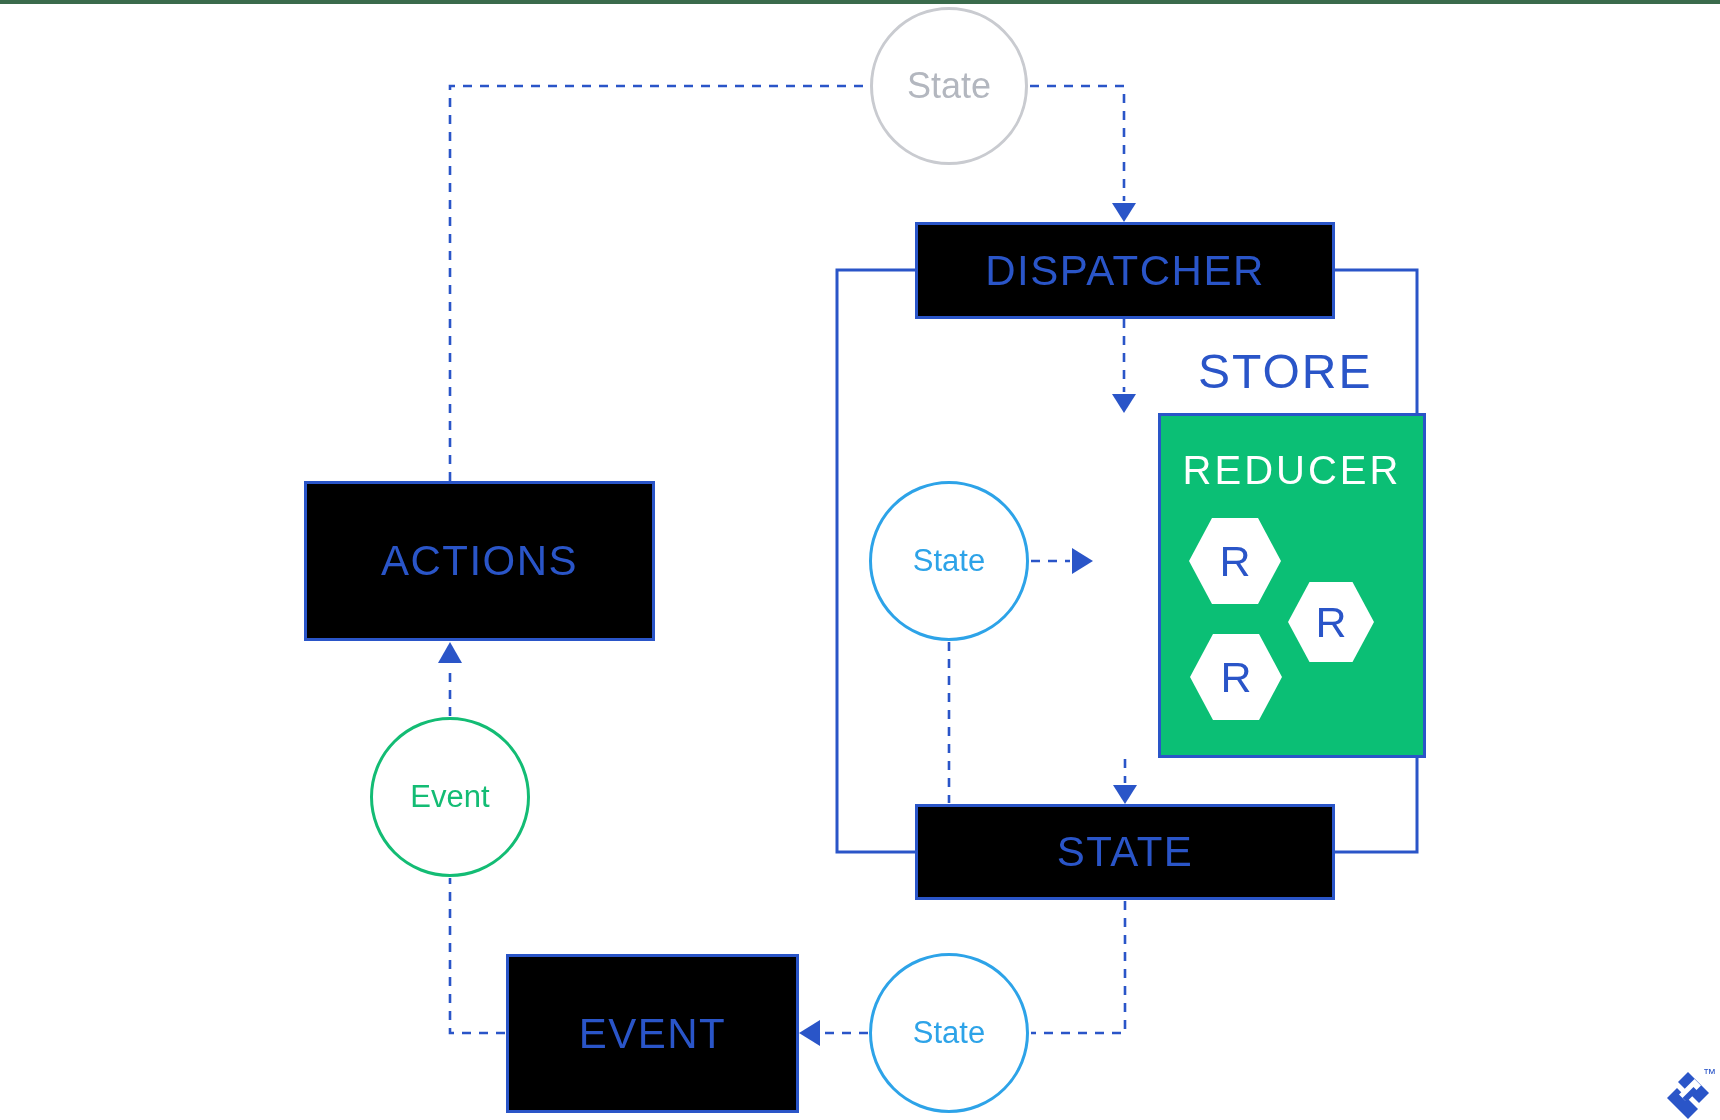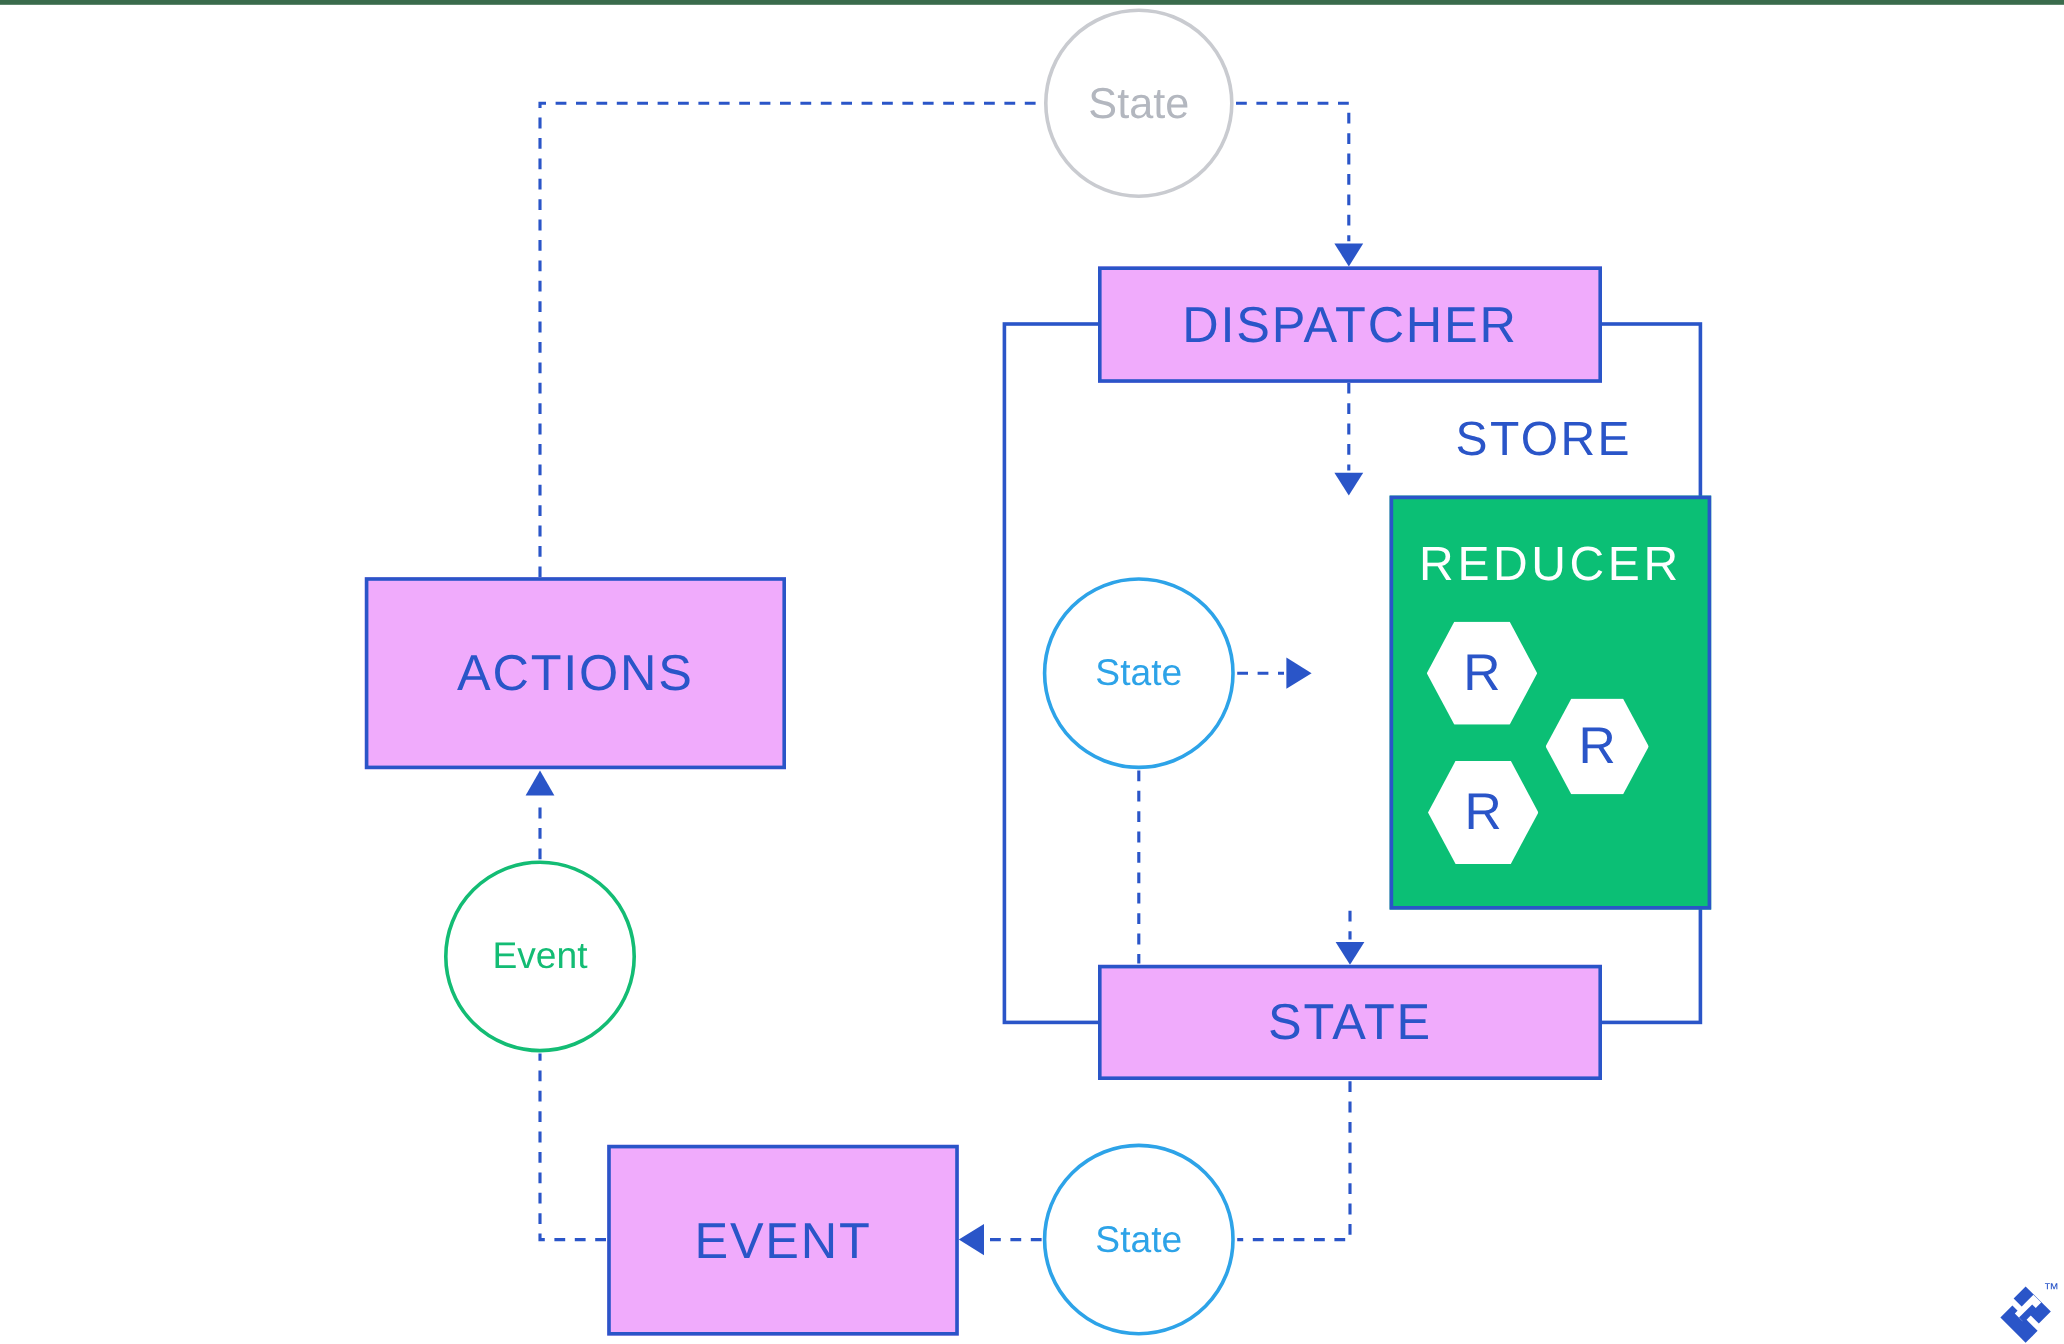--- a/index.html
+++ b/index.html
@@ -12,36 +12,36 @@
     --topbar:#3a6b4c;
   }
   html,body{margin:0;padding:0;}
   body{
     width:1720px;height:1120px;position:relative;overflow:hidden;
     background:#ffffff;font-family:"Liberation Sans", sans-serif;
   }
   .topbar{position:absolute;left:0;top:0;width:1720px;height:4px;background:var(--topbar);z-index:3;}
   svg.wires{position:absolute;left:0;top:0;z-index:0;}
   .box{
-    position:absolute;background:#f0abfc;border:3px solid var(--blue);
+    position:absolute;background:#000000;border:3px solid var(--blue);
     display:flex;align-items:center;justify-content:center;
     color:var(--blue);font-size:42px;letter-spacing:1.5px;
     box-sizing:border-box;z-index:2;
   }
   .circle{
     position:absolute;background:#ffffff;border-radius:50%;
     display:flex;align-items:center;justify-content:center;
     box-sizing:border-box;z-index:2;
   }
   .circle.gray{border:3px solid var(--graystroke);color:var(--graytext);font-size:36px;}
   .circle.lblue{border:3px solid var(--lightblue);color:var(--lightblue);font-size:31px;}
   .circle.green{border:3px solid var(--eventgreen);color:var(--eventgreen);font-size:31px;}
   .store-label{
     position:absolute;left:1198px;top:344px;width:162px;text-align:right;
-    color:var(--blue);font-size:40px;letter-spacing:2px;z-index:2;
+    color:var(--blue);font-size:48px;letter-spacing:2px;z-index:2;
   }
   .reducer{
     position:absolute;left:1158px;top:413px;width:268px;height:345px;
     background:var(--green);border:3px solid var(--blue);box-sizing:border-box;z-index:1;
   }
   .reducer-label{
     position:absolute;left:0;top:32px;width:100%;text-align:center;
     color:#ffffff;font-size:40px;letter-spacing:3px;
   }
   .hex{

